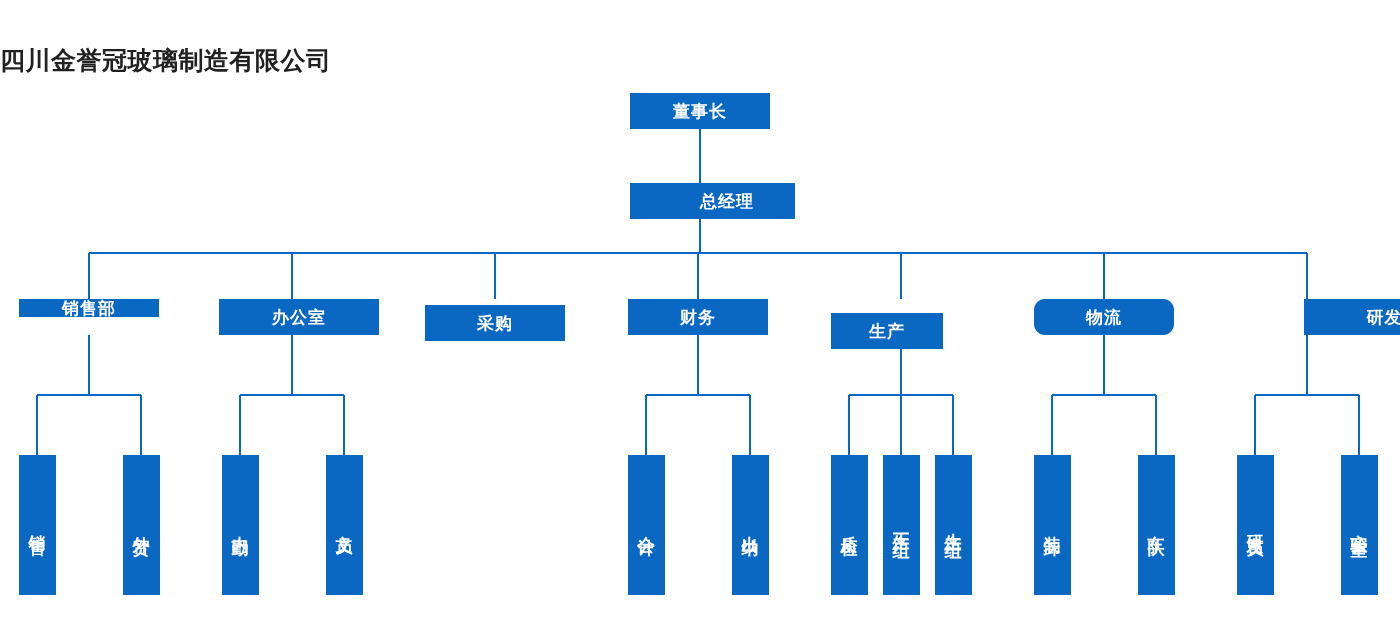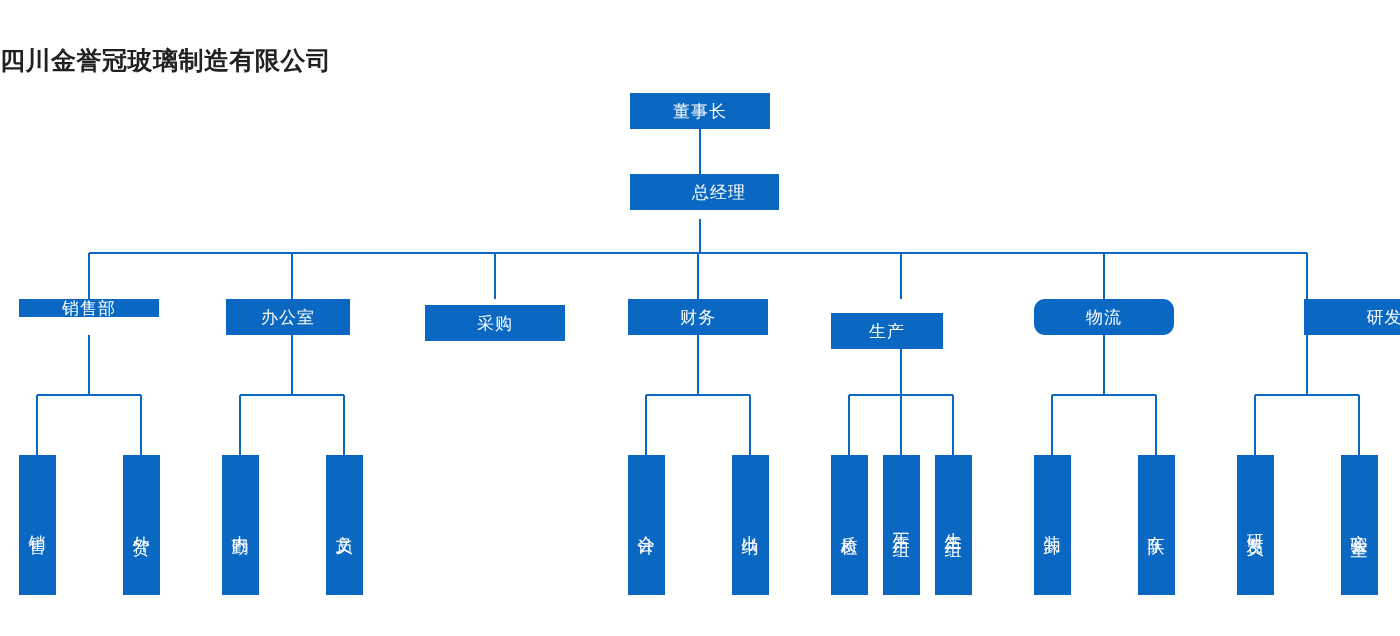--- a/index.html
+++ b/index.html
@@ -23,21 +23,21 @@
     color:var(--title-text);
     letter-spacing:0.5px;
   }
   #lines{position:absolute;left:0;top:0;}
   #lines line{stroke:var(--line);stroke-width:2;}
   .node{
     position:absolute;
     background:var(--node);
     color:var(--node-text);
     display:flex;align-items:center;justify-content:center;
-    font-weight:400;
+    font-weight:700;
     box-sizing:border-box;
   }
   .hbox{font-size:17px;letter-spacing:1px;}
   .vbox{
     writing-mode:vertical-rl;
     text-orientation:upright;
     font-size:17px;
     letter-spacing:3px;
     line-height:1;
   }
@@ -79,25 +79,25 @@
       <line x1="1052" y1="395" x2="1052" y2="455"></line>
       <line x1="1156" y1="395" x2="1156" y2="455"></line>
       <line x1="1307" y1="253" x2="1307" y2="299"></line>
       <line x1="1307" y1="335" x2="1307" y2="395"></line>
       <line x1="1255" y1="395" x2="1359" y2="395"></line>
       <line x1="1255" y1="395" x2="1255" y2="455"></line>
       <line x1="1359" y1="395" x2="1359" y2="455"></line>
     </svg>
   <div id="nodes">
       <div class="node hbox" style="left: 630px; top: 93px; width: 140px; height: 36px;">董事长</div>
-      <div class="node hbox" style="left: 630px; top: 174px; width: 149px; height: 36px; padding-left: 29px;">总经理</div>
+      <div class="node hbox" style="left: 630px; top: 183px; width: 165px; height: 36px; padding-left: 29px;">总经理</div>
       <div class="node hbox" style="left: 19px; top: 299px; width: 140px; height: 18px;">销售部</div>
       <div class="node vbox" style="left: 18.5px; top: 455px; width: 37px; height: 140px;">销售</div>
       <div class="node vbox" style="left: 122.5px; top: 455px; width: 37px; height: 140px;">外贸</div>
-      <div class="node hbox" style="left: 226px; top: 299px; width: 124px; height: 36px;">办公室</div>
+      <div class="node hbox" style="left: 219px; top: 299px; width: 160px; height: 36px;">办公室</div>
       <div class="node vbox" style="left: 221.5px; top: 455px; width: 37px; height: 140px;">内勤</div>
       <div class="node vbox" style="left: 325.5px; top: 455px; width: 37px; height: 140px;">文员</div>
       <div class="node hbox" style="left: 425px; top: 299px; width: 140px; height: 36px; margin-top: 6px;">采购</div>
       <div class="node hbox" style="left: 628px; top: 299px; width: 140px; height: 36px;">财务</div>
       <div class="node vbox" style="left: 627.5px; top: 455px; width: 37px; height: 140px;">会计</div>
       <div class="node vbox" style="left: 731.5px; top: 455px; width: 37px; height: 140px;">出纳</div>
       <div class="node hbox" style="left: 831px; top: 313px; width: 112px; height: 36px;">生产</div>
       <div class="node vbox" style="left: 830.5px; top: 455px; width: 37px; height: 140px;">质检</div>
       <div class="node vbox" style="left: 882.5px; top: 455px; width: 37px; height: 140px;">生产一组</div>
       <div class="node vbox" style="left: 934.5px; top: 455px; width: 37px; height: 140px;">生产二组</div>

